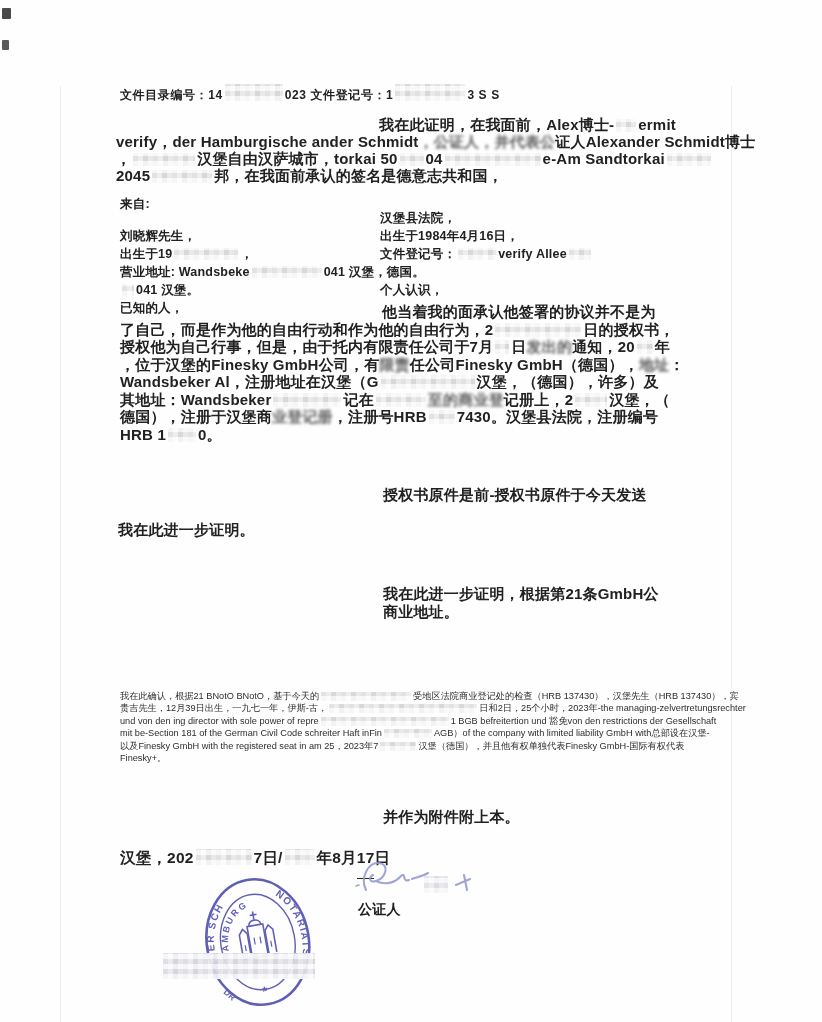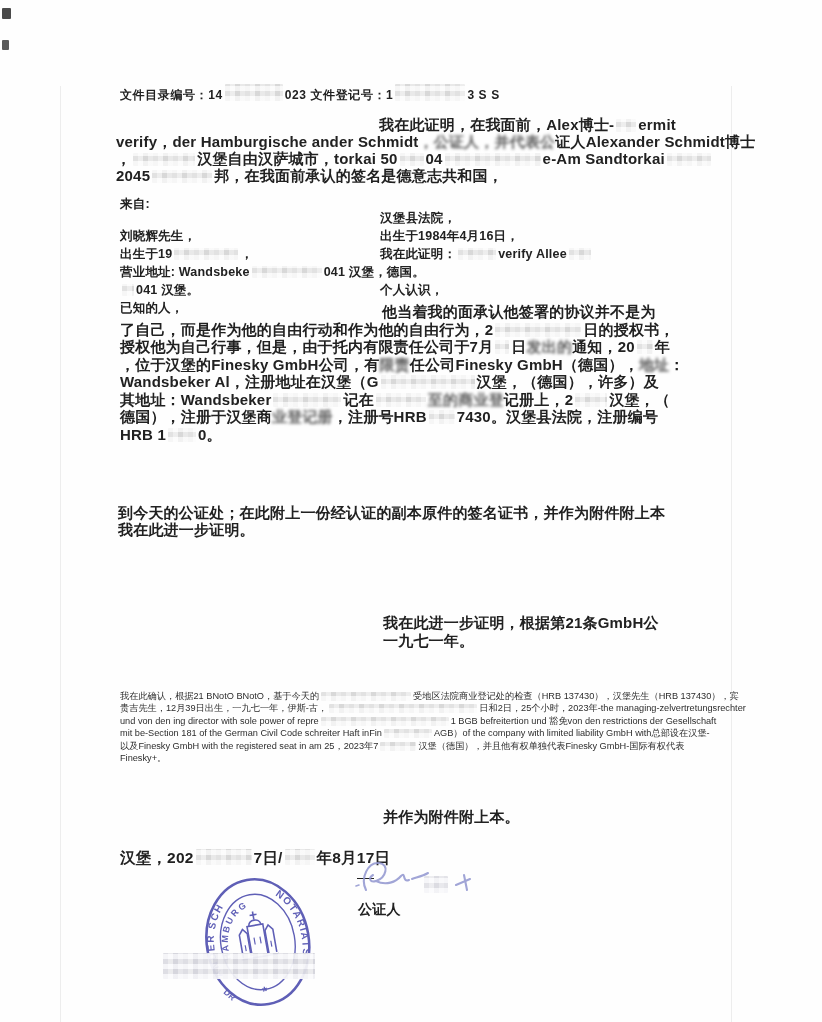--- a/index.html
+++ b/index.html
@@ -38,27 +38,27 @@
   <div class="scan-mark" style="left:2px;top:8px;width:9px;height:11px;"></div>
   <div class="scan-mark" style="left:2px;top:40px;width:7px;height:10px;background:#5a5a5a;"></div>
 
   <div class="blk header" style="left:120px;top:84px;"><span>文件目录编号：14</span><span class="redact" style="width: 58px; height: 17px;"></span><span>023 文件登记号：1</span><span class="redact" style="width: 70px; height: 17px;"></span><span>3 S S</span></div>
 
   <div class="blk" style="left:116px;top:116px;line-height:17px;"><span class="sp" style="width: 263px;"></span><span>我在此证明，在我面前，Alex博士-</span><span class="redact" style="width: 20px; height: 13px;"></span><span>ermit</span><br><span>verify，der Hamburgische ander Schmidt</span><span class="smudge">，公证人，并代表公</span><span>证人Alexander Schmidt博士</span><br><span>，</span><span class="redact" style="width: 62px; height: 13px;"></span><span>汉堡自由汉萨城市，torkai 50</span><span class="redact" style="width: 24px; height: 13px;"></span><span>04</span><span class="redact" style="width: 96px; height: 13px;"></span><span>e-Am Sandtorkai</span><span class="redact" style="width: 44px; height: 13px;"></span><br><span>2045</span><span class="redact" style="width: 60px; height: 13px;"></span><span>邦，在我面前承认的签名是德意志共和国，</span></div>
 
   <div class="blk" style="left:120px;top:196px;font-size:12.5px;">来自:</div>
 
   <div class="blk cols" style="left:120px;top:227px;font-size:12.5px;"><span>刘晓辉先生，</span><br><span>出生于19</span><span class="redact" style="width: 64px; height: 12px;"></span><span>，</span><br><span>营业地址: Wandsbeke</span><span class="redact" style="width: 70px; height: 12px;"></span><span>041 汉堡，德国。</span><br><span class="redact" style="width: 12px; height: 12px;"></span><span>041 汉堡。</span><br><span>已知的人，</span></div>
-  <div class="blk cols" style="left:380px;top:209px;font-size:12.5px;"><span>汉堡县法院，</span><br><span>出生于1984年4月16日，</span><br><span>我在此证明：</span><span class="redact" style="width: 38px; height: 12px;"></span><span>verify Allee</span><span class="redact" style="width: 22px; height: 12px;"></span><br><br><span>个人认识，</span></div>
+  <div class="blk cols" style="left:380px;top:209px;font-size:12.5px;"><span>汉堡县法院，</span><br><span>出生于1984年4月16日，</span><br><span>文件登记号：</span><span class="redact" style="width: 38px; height: 12px;"></span><span>verify Allee</span><span class="redact" style="width: 22px; height: 12px;"></span><br><br><span>个人认识，</span></div>
 
   <div class="blk" style="left:120px;top:303px;"><span class="sp" style="width: 262px;"></span><span>他当着我的面承认他签署的协议并不是为</span><br><span>了自己，而是作为他的自由行动和作为他的自由行为，2</span><span class="redact" style="width: 86px; height: 14px;"></span><span>日的授权书，</span><br><span>授权他为自己行事，但是，由于托内有限责任公司于7月</span><span class="redact" style="width: 14px; height: 14px;"></span><span>日</span><span class="smudge">发出的</span><span>通知，20</span><span class="redact" style="width: 16px; height: 14px;"></span><span>年</span><br><span>，位于汉堡的Finesky GmbH公司，有</span><span class="smudge">限责</span><span>任公司Finesky GmbH（德国），</span><span class="smudge">地址</span><span>：</span><br><span>Wandsbeker Al，注册地址在汉堡（G</span><span class="redact" style="width: 94px; height: 14px;"></span><span>汉堡，（德国），许多）及</span><br><span>其地址：Wandsbeker</span><span class="redact" style="width: 68px; height: 14px;"></span><span>记在</span><span class="redact" style="width: 50px; height: 14px;"></span><span class="smudge">至的商业登</span><span>记册上，2</span><span class="redact" style="width: 32px; height: 14px;"></span><span>汉堡，（</span><br><span>德国），注册于汉堡商</span><span class="smudge">业登记册</span><span>，注册号HRB</span><span class="redact" style="width: 26px; height: 14px;"></span><span>7430。汉堡县法院，注册编号</span><br><span>HRB 1</span><span class="redact" style="width: 28px; height: 14px;"></span><span>0。</span></div>
 
-  <div class="blk" style="left:118px;top:486px;"><span class="sp" style="width: 265px;"></span><br><span>到今天的公证处；在此附上一份经认证的副本原件的签名证书，并作为附件附上本</span><br><span>我在此进一步证明。</span></div>
+  <div class="blk" style="left:118px;top:486px;"><span class="sp" style="width: 265px;"></span><span>授权书原件是前-授权书原件于今天发送</span><br><br><span>我在此进一步证明。</span></div>
 
-  <div class="blk" style="left:383px;top:614px;"><span>我在此进一步证明，根据第21条GmbH公</span><br><span>一九七一年。</span></div>
+  <div class="blk" style="left:383px;top:585px;"><span>我在此进一步证明，根据第21条GmbH公</span><br><span>商业地址。</span></div>
 
   <div class="blk fine" style="left:120px;top:690px;"><span>我在此确认，根据21 BNotO BNotO，基于今天的</span><span class="redact" style="width: 90px; height: 9px;"></span><span>受地区法院商业登记处的检查（HRB 137430），汉堡先生（HRB 137430），宾</span><br><span>贵吉先生，12月39日出生，一九七一年，伊斯-古，</span><span class="redact" style="width: 148px; height: 9px;"></span><span>日和2日，25个小时，2023年-the managing-zelvertretungsrechter</span><br><span>und von den ing director with sole power of repre</span><span class="redact" style="width: 128px; height: 9px;"></span><span>1 BGB befreitertion und 豁免von den restrictions der Gesellschaft</span><br><span>mit be-Section 181 of the German Civil Code schreiter Haft inFin</span><span class="redact" style="width: 48px; height: 9px;"></span><span>AGB）of the company with limited liability GmbH with总部设在汉堡-</span><br><span>以及Finesky GmbH with the registered seat in am 25，2023年7</span><span class="redact" style="width: 36px; height: 9px;"></span><span>汉堡（德国），并且他有权单独代表Finesky GmbH-国际有权代表</span><br><span>Finesky+。</span></div>
 
   <div class="blk" style="left:383px;top:808px;">并作为附件附上本。</div>
 
   <div class="blk dateline" style="left:120px;top:849px;"><span>汉堡，202</span><span class="redact" style="width: 56px; height: 16px;"></span><span>7日/</span><span class="redact" style="width: 30px; height: 16px;"></span><span>年8月</span><span class="uline">17</span><span>日</span></div>
 
   <div class="sig-wrap">
     <svg width="140" height="58" viewBox="0 0 140 58">
       <g fill="none" stroke="#9196d0" stroke-width="2.1" stroke-linecap="round">

